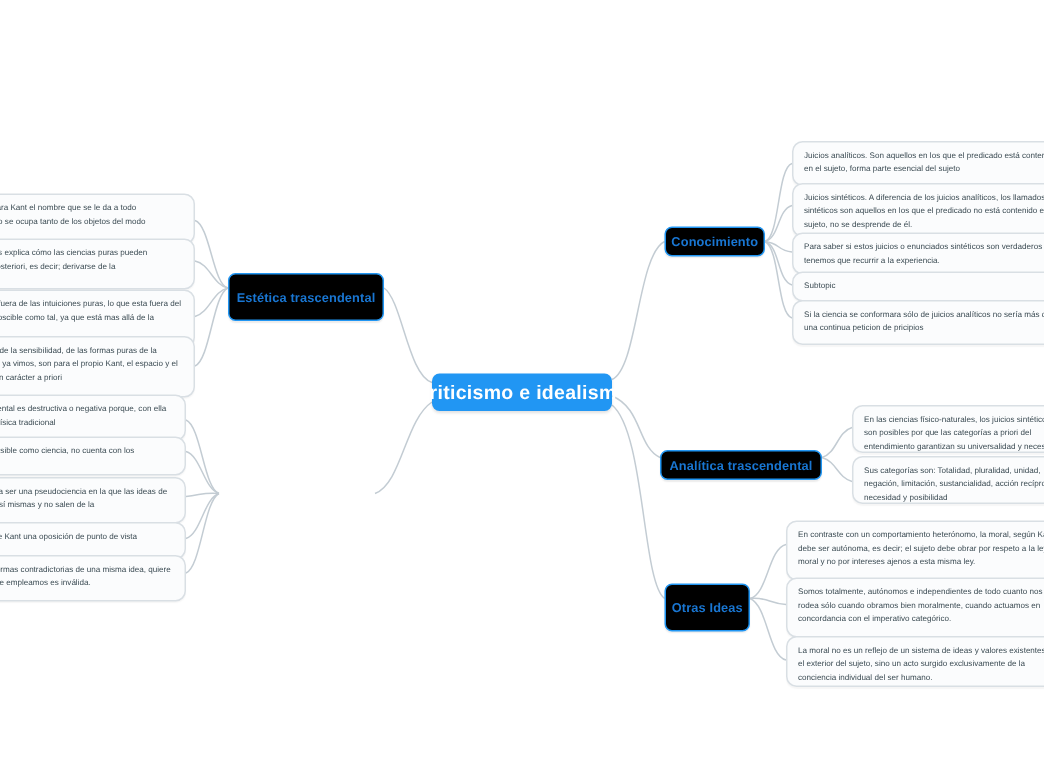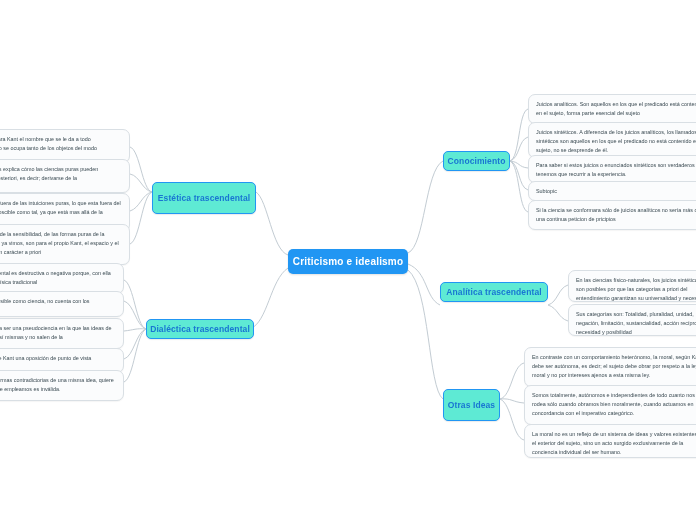--- a/index.html
+++ b/index.html
@@ -29,34 +29,34 @@
   .node {
     position: absolute;
     box-sizing: border-box;
   }
 
   
   .root-node {
     background: #2196f3;
     color: #ffffff;
     border-radius: 5px;
-    font-size: 10px;
+    font-size: 13px;
     font-weight: bold;
     letter-spacing: 0.2px;
     display: flex;
     align-items: center;
     justify-content: center;
     padding: 8px 28px;
     white-space: nowrap;
     box-shadow: 0 1px 2px rgba(0,0,0,0.12);
   }
 
   
   .branch-node {
-    background: #5eead4;
+    background: #000000;
     color: #1976d2;
     border: 1.5px solid #2196f3;
     border-radius: 5px;
     font-size: 8.5px;
     font-weight: bold;
     letter-spacing: 0.1px;
     display: flex;
     align-items: center;
     justify-content: center;
     padding: 6px 10px;
@@ -149,23 +149,20 @@
   </div>
 
   <div class="node leaf-node left" style="left:-56px; top:193px; width:186px; height:39px;">
     <span class="leaf-text">El noúmeno queda fuera de las intuiciones puras, lo que esta fuera del espacio no es cognoscible como tal, ya que está mas allá de la</span>
   </div>
 
   <div class="node leaf-node left" style="left:-56px; top:224px; width:186px; height:41px;">
     <span class="leaf-text">Se trata, en el nivel de la sensibilidad, de las formas puras de la intuición, que, como ya vimos, son para el propio Kant, el espacio y el tiempo que le dan un carácter a priori</span>
   </div>
 
-  <div class="node branch-node" style="left:146px; top:319px; width:108px; height:20px;">
-    <span>Dialéctica trascendental</span>
-  </div>
 
   <div class="node leaf-node left" style="left:-62px; top:263px; width:186px; height:31px;">
     <span class="leaf-text">La dialéctica trascendental es destructiva o negativa porque, con ella Kant destroza la metafísica tradicional</span>
   </div>
 
   <div class="node leaf-node left" style="left:-62px; top:291px; width:186px; height:26px;">
     <span class="leaf-text">La metafísica no es posible como ciencia, no cuenta con los</span>
   </div>
 
   <div class="node leaf-node left" style="left:-62px; top:318px; width:186px; height:31px;">
@@ -197,21 +194,21 @@
   </div>
 
   <div class="node leaf-node right" style="left:528px; top:181px; width:190px; height:20px;">
     <span class="leaf-text">Subtopic</span>
   </div>
 
   <div class="node leaf-node right" style="left:528px; top:200px; width:190px; height:30px;">
     <span class="leaf-text">Si la ciencia se conformara sólo de juicios analíticos no sería más que una continua peticion de pricipios</span>
   </div>
 
-  <div class="node branch-node" style="left:440px; top:282px; width:108px; height:20px;">
+  <div class="node branch-node" style="left:440px; top:300px; width:108px; height:20px;">
     <span>Analítica trascendental</span>
   </div>
 
   <div class="node leaf-node right" style="left:568px; top:270px; width:150px; height:32px;">
     <span class="leaf-text">En las ciencias físico-naturales, los juicios sintéticos son posibles por que las categorías a priori del entendimiento garantizan su universalidad y necesidad</span>
   </div>
 
   <div class="node leaf-node right" style="left:568px; top:304px; width:150px; height:32px;">
     <span class="leaf-text">Sus categorías son: Totalidad, pluralidad, unidad, negación, limitación, sustancialidad, acción recíproca, necesidad y posibilidad</span>
   </div>

